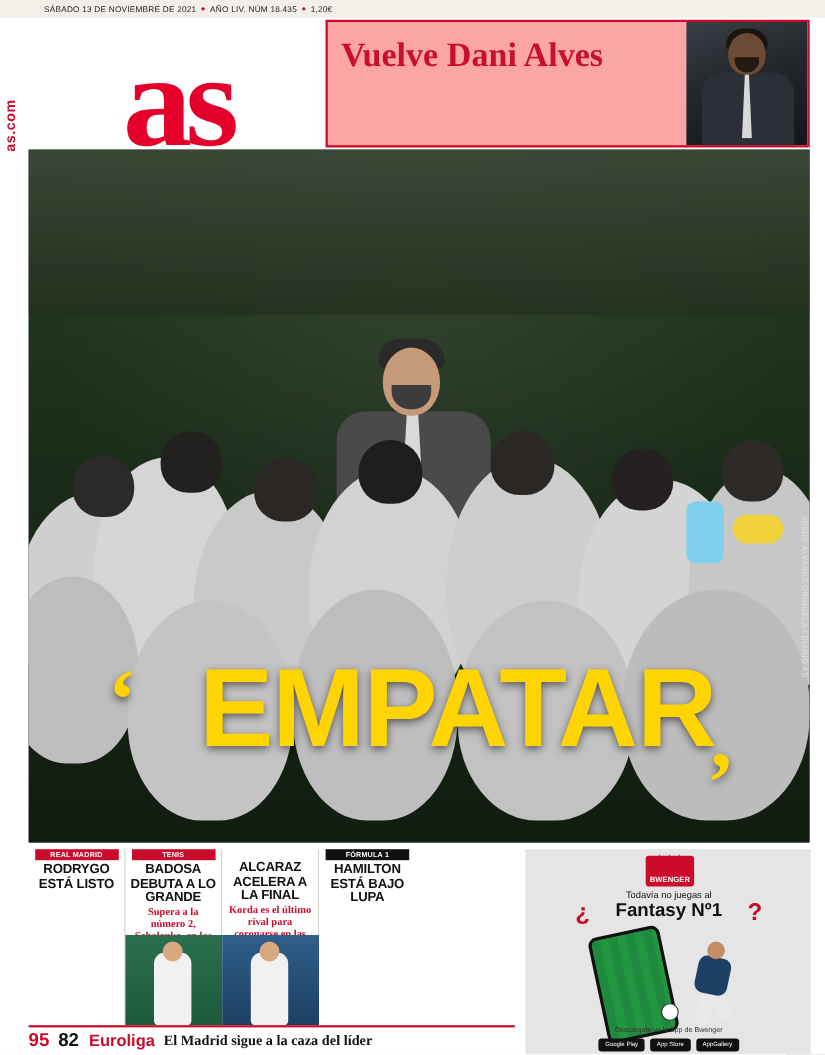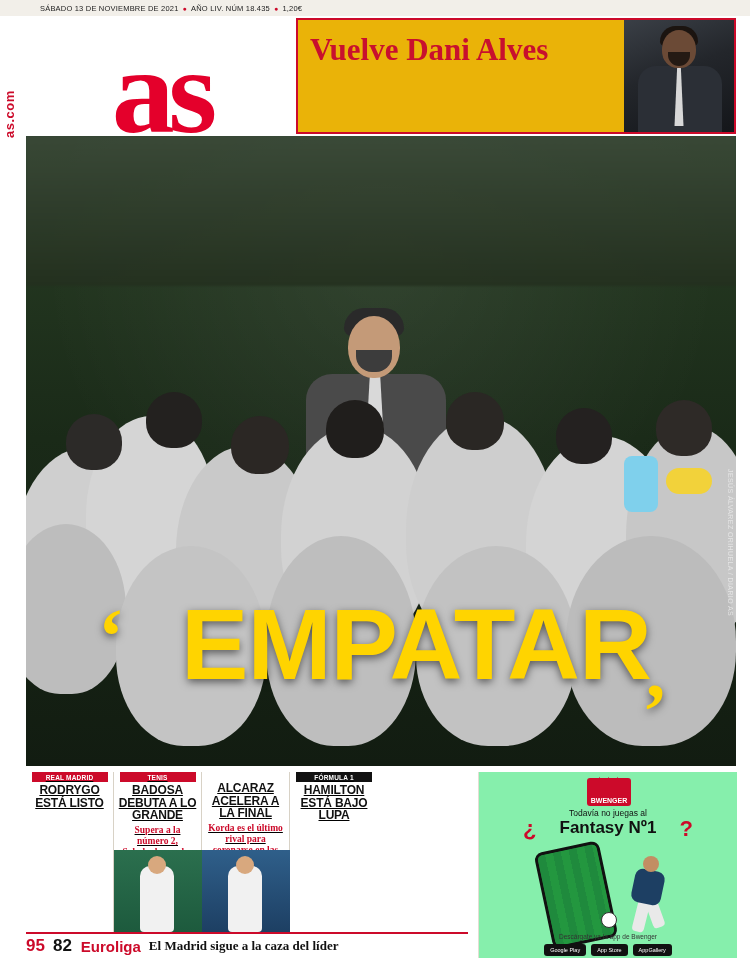--- a/index.html
+++ b/index.html
@@ -44,21 +44,21 @@
     color:#e4002b;
     line-height:.8;
     letter-spacing:-6px;
     transform:scaleX(1.05);
   }
 
   
   .promo{
     position:absolute;left:296px;top:18px;width:440px;height:116px;
     border:2px solid #cc0a2a;
-    background:#eab308;
+    background:#fca5a5;
     box-sizing:border-box;
     overflow:hidden;
   }
   .promo-photo{
     position:absolute;right:0;top:0;width:110px;height:112px;
     background:linear-gradient(160deg,#3a3f46 0%,#23262b 45%,#14161a 100%);
   }
   .promo-photo .head{
     position:absolute;left:38px;top:10px;width:34px;height:38px;border-radius:50% 50% 45% 45%;
     background:#6b4a36;
@@ -176,21 +176,20 @@
   }
   .briefs{
     position:absolute;left:0;top:0;width:442px;height:160px;
     display:flex;
   }
   .brief{
     position:relative;width:88px;height:160px;
     border-right:1px solid #d8d2c6;
     box-sizing:border-box;
     padding:0 4px;
-    text-decoration:underline;
   }
   .brief:last-child{border-right:none;}
   .kicker{
     display:block;margin:0 auto 2px auto;
     background:#cc0a2a;color:#fff;font-size:6.5px;font-weight:bold;
     text-align:center;padding:1.5px 2px;letter-spacing:.2px;
     width:72px;
   }
   .kicker.black{background:#111;}
   .brief h3{
@@ -232,21 +231,21 @@
   .euro .name{
     font-family:"Liberation Sans", sans-serif;font-weight:bold;font-size:15px;color:#cc0a2a;margin-right:8px;
   }
   .euro .txt{
     font-family:"Liberation Serif", serif;font-weight:bold;font-size:13px;color:#111;
   }
 
   
   .ad{
     position:absolute;left:452px;top:0;width:258px;height:186px;
-    background:#86efac;
+    background:#e5e5e5;
     overflow:hidden;
     border-left:1px solid #e3ded3;
   }
   .ad-logo{
     position:absolute;left:108px;top:6px;width:44px;height:28px;
     background:#cc0a2a;border-radius:3px;color:#fff;
     font-size:7px;font-weight:bold;display:flex;align-items:flex-end;justify-content:center;
     padding-bottom:2px;box-sizing:border-box;
   }
   .ad-stars{

